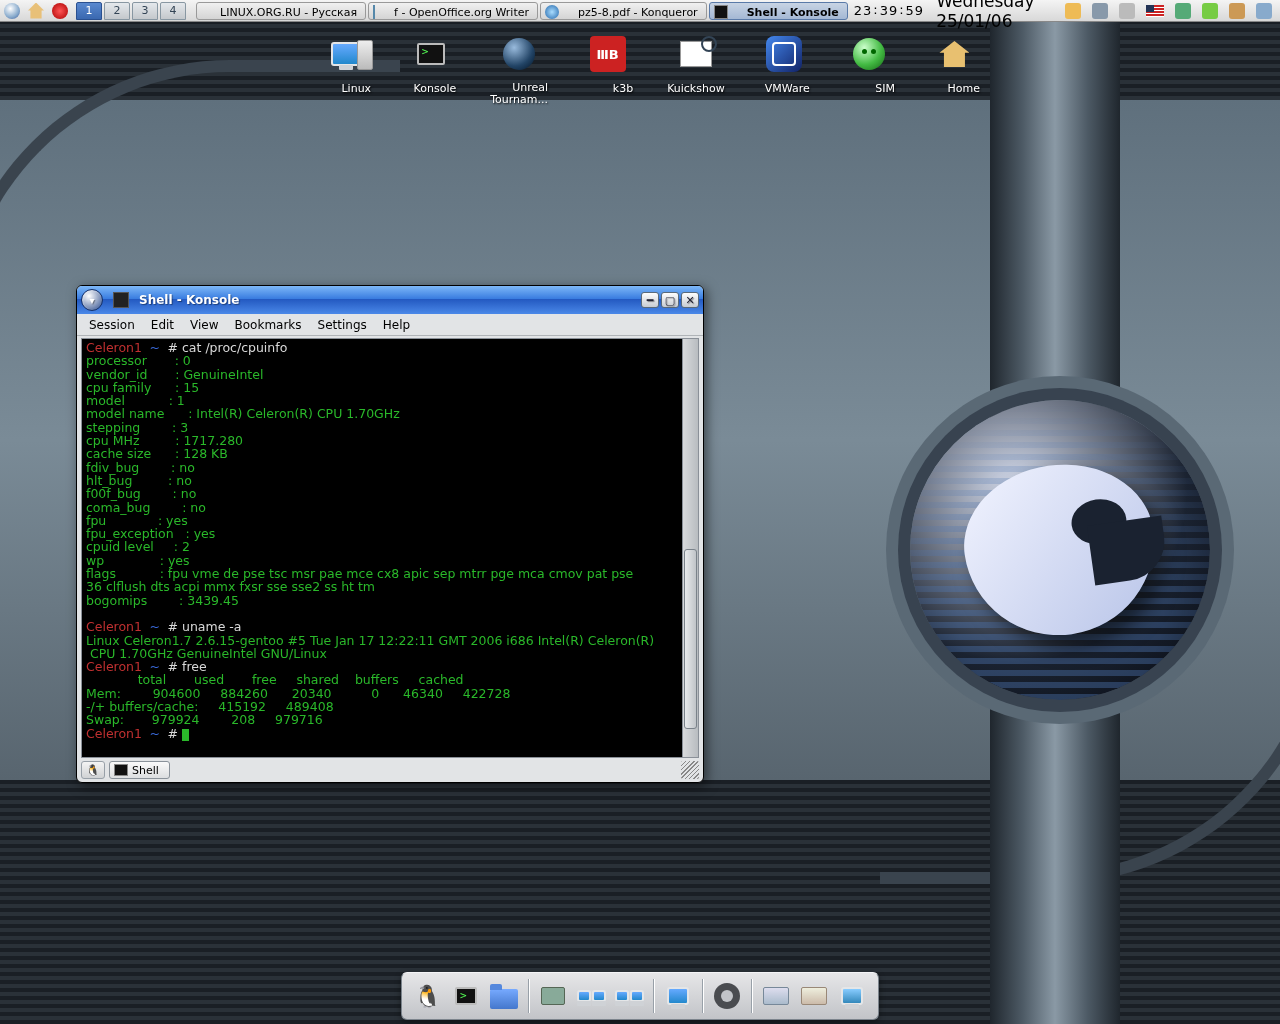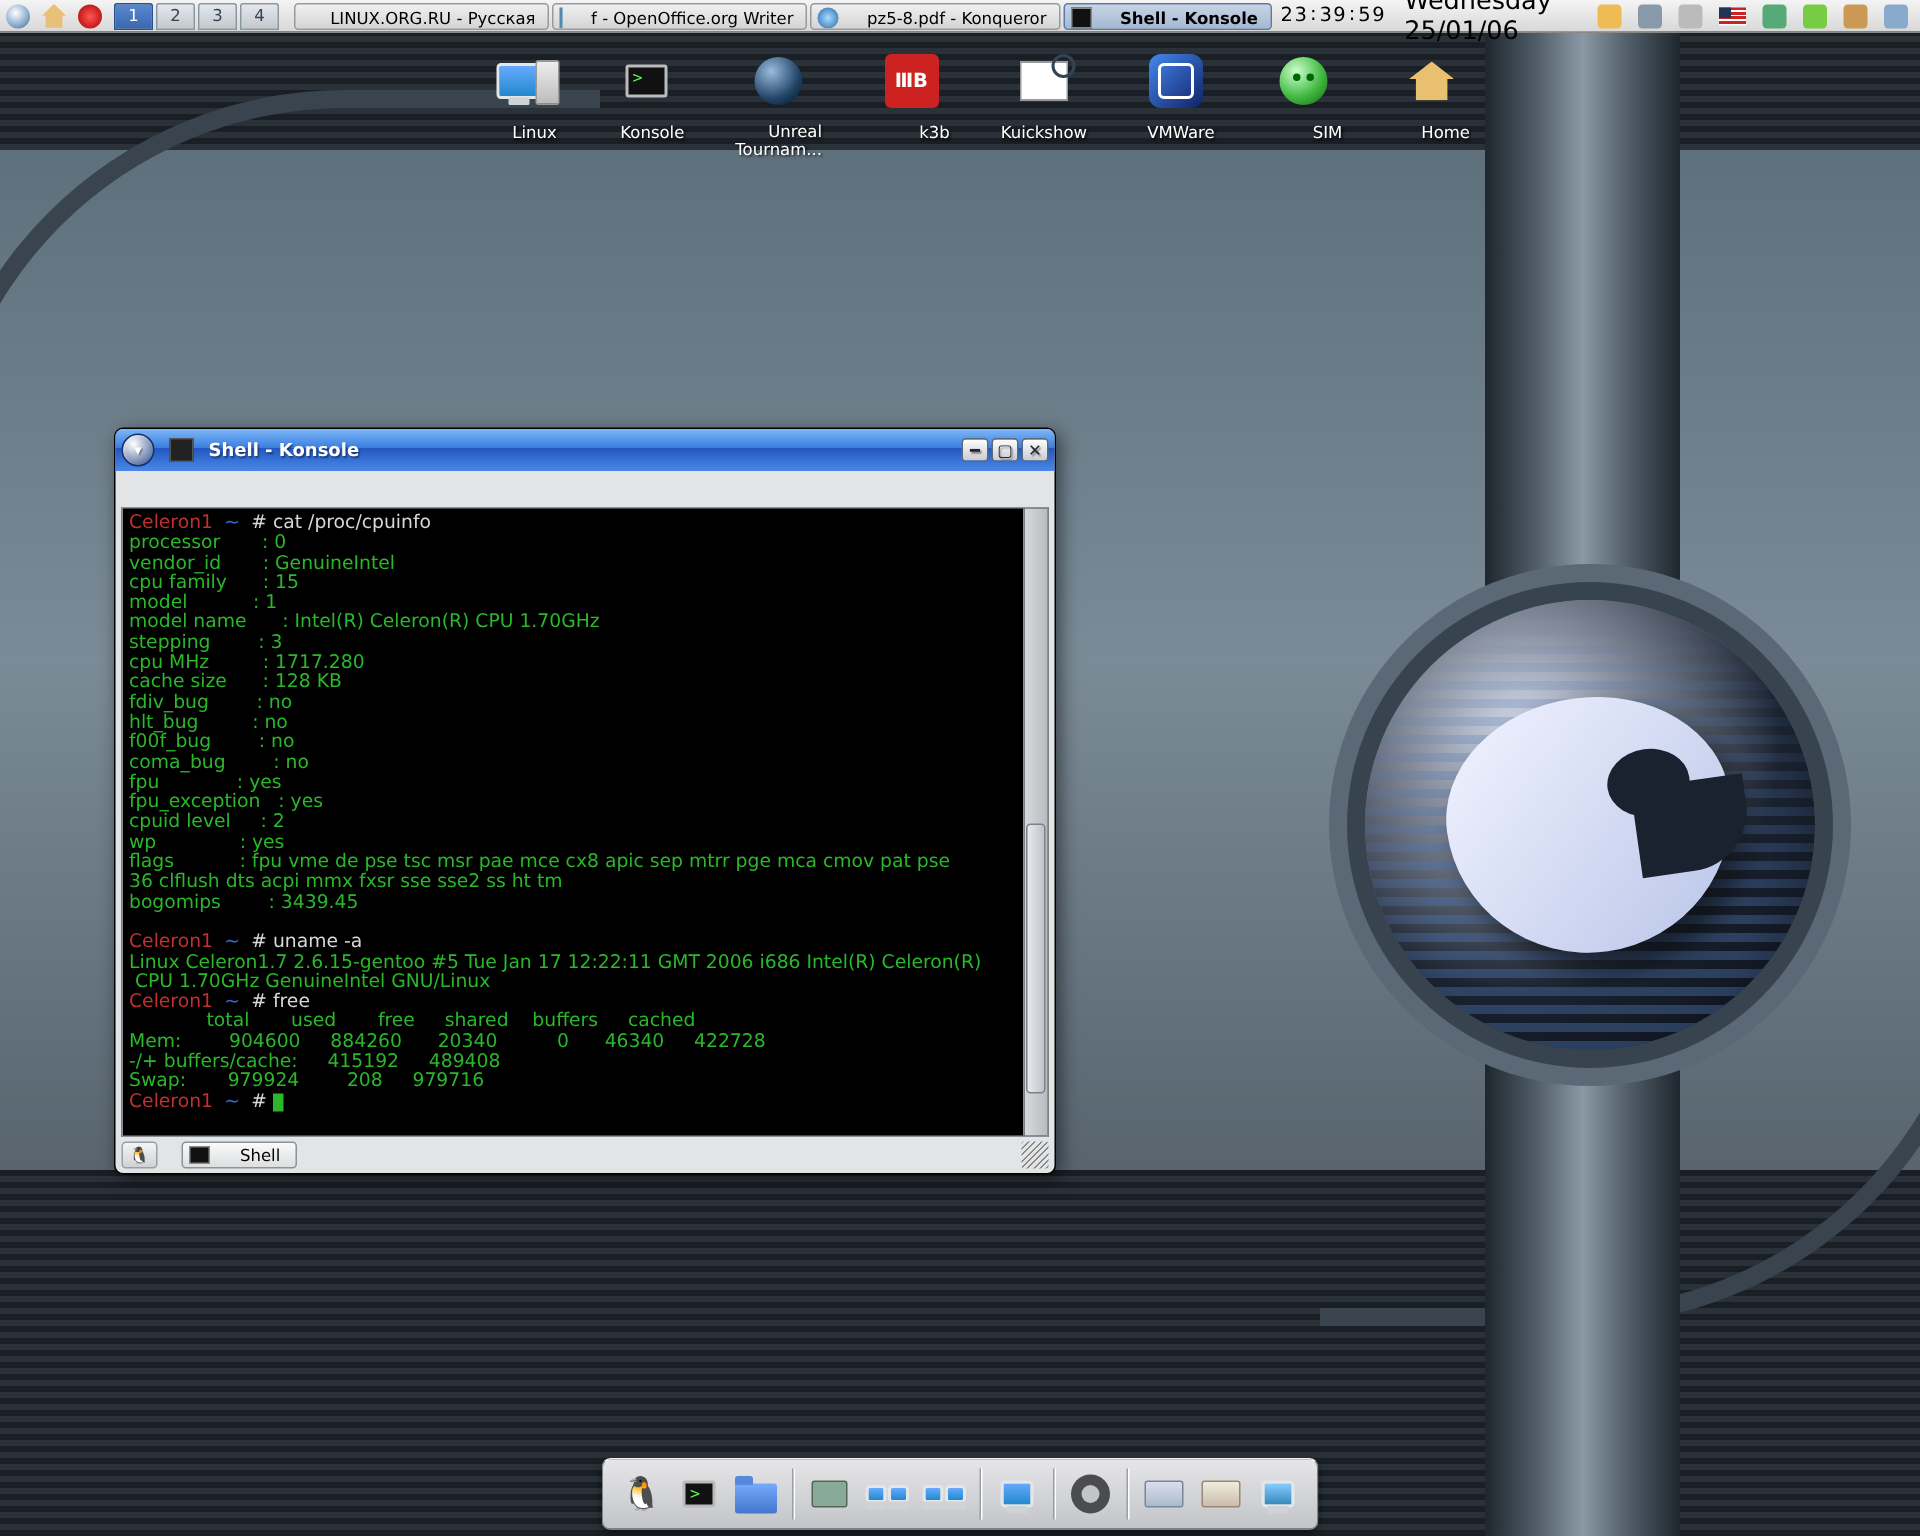--- a/index.html
+++ b/index.html
@@ -62,21 +62,21 @@
 .k-term .host { color:#c03030; }
 .k-term .tilde { color:#3868d8; }
 .k-term .prompt { color:#d8d8d8; }
 .k-term .out { color:#2ab82a; }
 .k-term .cursor { display:inline-block; width:7px; height:12px; background:#2ab82a; vertical-align:text-bottom;}
 .k-scroll { width:16px; background:linear-gradient(90deg,#d8dadc,#b8bcc0); border-left:1px solid #8a9098; position:relative; }
 .k-scroll .thumb { position:absolute; left:1px; right:1px; top:210px; height:180px; background:linear-gradient(90deg,#e8eaec,#c0c4c8); border:1px solid #7a828a; border-radius:3px; }
 
 .k-bottom { position:absolute; left:4px; right:4px; bottom:2px; height:20px; display:flex; align-items:center; gap:2px; }
 .k-bottom .nb { width:24px; height:18px; background:linear-gradient(#f4f4f4,#d0d2d4); border:1px solid #98a0a8; border-radius:3px; display:flex; align-items:center; justify-content:center; cursor:pointer; font-size:11px;}
-.k-bottom .tab { height:18px; padding:0 10px 0 4px; background:linear-gradient(#fafafa,#dcdee0); border:1px solid #8a929a; border-radius:3px; display:flex; align-items:center; gap:20px; font-size:11px; margin-left:14px;}
+.k-bottom .tab { height:18px; padding:0 10px 0 4px; background:linear-gradient(#fafafa,#dcdee0); border:1px solid #8a929a; border-radius:3px; display:flex; align-items:center; gap:4px; font-size:11px; margin-left:2px;}
 .k-bottom .spacer { flex:1; }
 .k-bottom .grip { width:18px; height:18px; background:repeating-linear-gradient(135deg,#888 0 1px,transparent 1px 3px); border-radius:2px; cursor:nwse-resize;}
 
 
 .dock { position:absolute; left:50%; bottom:4px; transform:translateX(-50%); height:48px; padding:4px 10px; background:linear-gradient(#e6e6e8,#c2c4c8); border:1px solid #7c848c; border-top-color:#f4f4f6; border-radius:6px; box-shadow:0 2px 6px rgba(0,0,0,.4); display:flex; align-items:center; gap:6px; z-index:40; }
 .dock .sep { width:1px; height:34px; background:#98a0a8; box-shadow:1px 0 0 #fff; margin:0 2px;}
 .dock .di { width:32px; height:32px; border-radius:4px; display:flex; align-items:center; justify-content:center; cursor:pointer; }
 
 
 .ic-monitor{width:30px;height:24px;background:linear-gradient(#6af,#28c);border:2px solid #e4e6e8;border-radius:3px;position:relative;}
@@ -244,20 +244,28 @@
     <div class="k-title-tab">
       <span class="kt-icon"></span>
       <span class="kt-text">Shell - Konsole</span>
     </div>
     <div class="kt-right">
       <span class="wbtn">━</span>
       <span class="wbtn">▢</span>
       <span class="wbtn">✕</span>
     </div>
   </div>
+  <div class="k-menubar" id="kmenus">
+      <span class="mi">Session</span>
+      <span class="mi">Edit</span>
+      <span class="mi">View</span>
+      <span class="mi">Bookmarks</span>
+      <span class="mi">Settings</span>
+      <span class="mi">Help</span>
+    </div>
   <div class="k-term-wrap">
     <div class="k-term" id="kterm"><span class="host">Celeron1</span> <span class="tilde">~</span> <span class="prompt"># </span><span class="prompt">cat /proc/cpuinfo</span>
 <span class="out">processor       : 0
 vendor_id       : GenuineIntel
 cpu family      : 15
 model           : 1
 model name      : Intel(R) Celeron(R) CPU 1.70GHz
 stepping        : 3
 cpu MHz         : 1717.280
 cache size      : 128 KB

